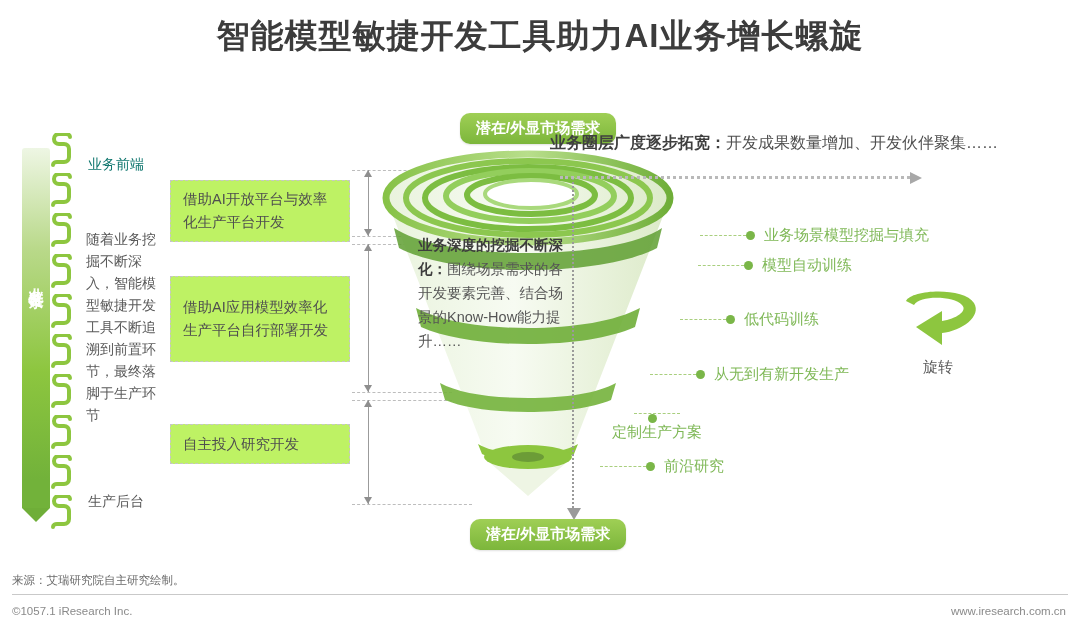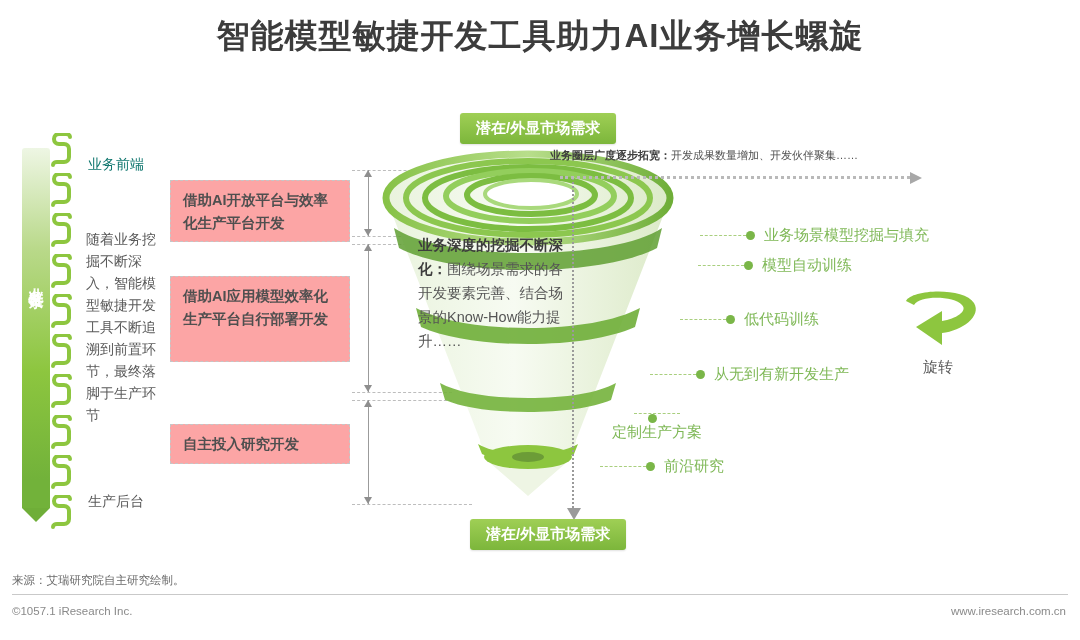--- a/index.html
+++ b/index.html
@@ -50,23 +50,23 @@
   .lbl-back{
     position:absolute;left:88px;top:493px;font-size:14px;color:#5a5a5a;white-space:nowrap;
   }
   .left-body{
     position:absolute;left:86px;top:228px;width:78px;
     font-size:14px;line-height:22px;color:#5a5a5a;text-align:left;
   }
 
   
   .stage{
-    position:absolute;border:1px dashed #c6c6c6;background:#fca5a5;
-    box-sizing:border-box;display:flex;align-items:flex-start;
-    padding:8px 12px;font-size:14.5px;font-weight:bold;color:#4f4f4f;
+    position:absolute;border:1px dashed #c6c6c6;background:#bef264;
+    box-sizing:border-box;display:flex;align-items:center;
+    padding:8px 12px;font-size:14.5px;font-weight:normal;color:#4f4f4f;
     line-height:23px;
   }
   .stage-1{left:170px;top:180px;width:180px;height:62px;}
   .stage-2{left:170px;top:276px;width:180px;height:86px;}
   .stage-3{left:170px;top:424px;width:180px;height:40px;}
 
   
   .dimline{position:absolute;left:368px;width:1px;background:#9b9b9b;}
   .dimline:before,.dimline:after{
     content:"";position:absolute;left:-4px;width:0;height:0;
@@ -85,30 +85,30 @@
   .tick-e{left:352px;top:400px;width:100px;}
   .tick-f{left:352px;top:504px;width:120px;}
 
   
   .funnel{position:absolute;left:378px;top:140px;width:300px;height:360px;}
   .funnel svg{display:block;}
 
   
   .badge{
     position:absolute;color:#ffffff;font-weight:bold;font-size:15px;
-    padding:6px 16px;border-radius:3px;white-space:nowrap;
+    padding:6px 16px;border-radius:10px;white-space:nowrap;
     background:linear-gradient(180deg,#9fcf55 0%,#7cb63b 100%);
     box-shadow:0 1px 2px rgba(0,0,0,.12);
   }
   .badge-top{left:460px;top:113px;}
   .badge-bottom{left:470px;top:519px;}
 
   
   .headline{
-    position:absolute;left:550px;top:148px;font-size:11px;color:#4f4f4f;white-space:nowrap;
+    position:absolute;left:550px;top:133px;font-size:16px;color:#4f4f4f;white-space:nowrap;
   }
   .headline b{color:#3f3f3f;}
   .headline-arrow{
     position:absolute;left:560px;top:176px;width:350px;height:0;
     border-top:3px dotted #b9b9b9;
   }
   .headline-arrow:after{
     content:"";position:absolute;right:-12px;top:-7px;width:0;height:0;
     border-top:6px solid transparent;border-bottom:6px solid transparent;
     border-left:12px solid #a8a8a8;

